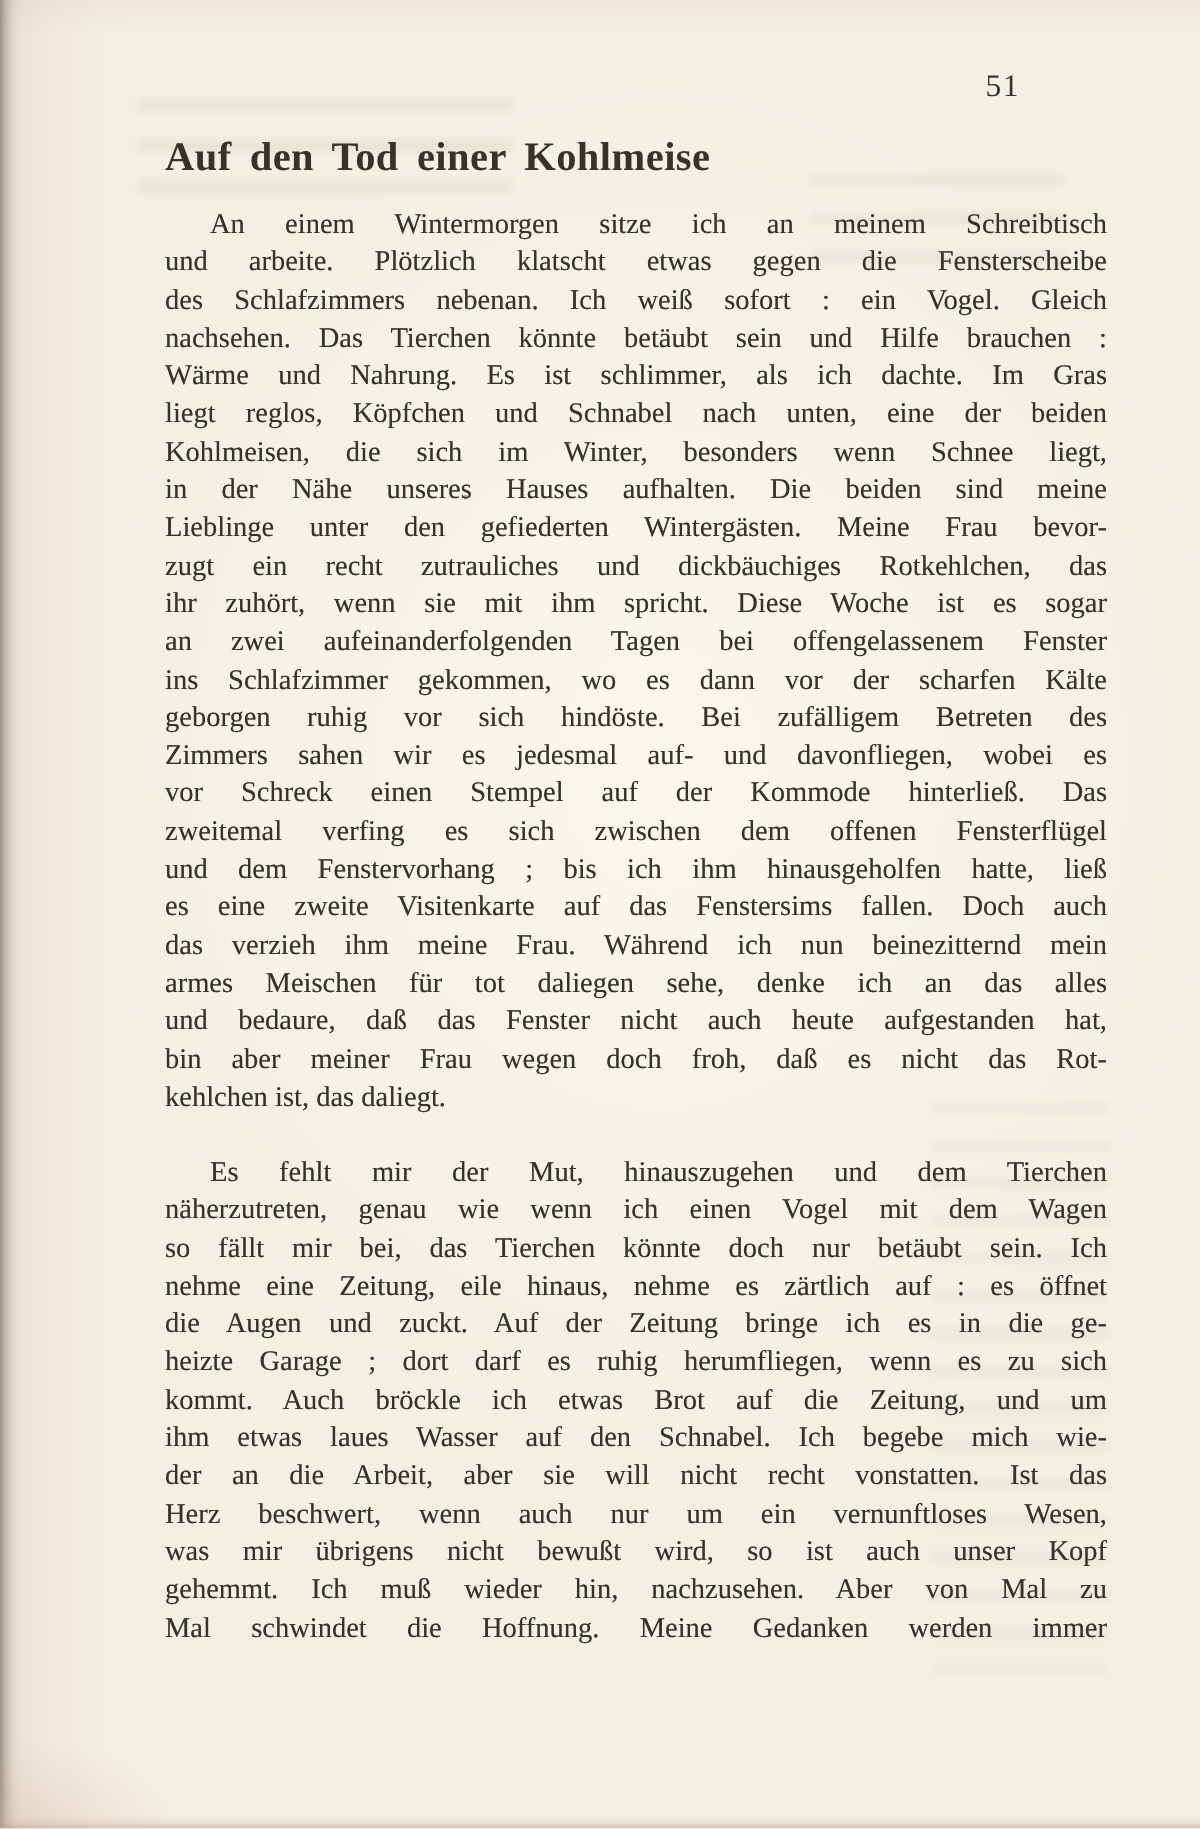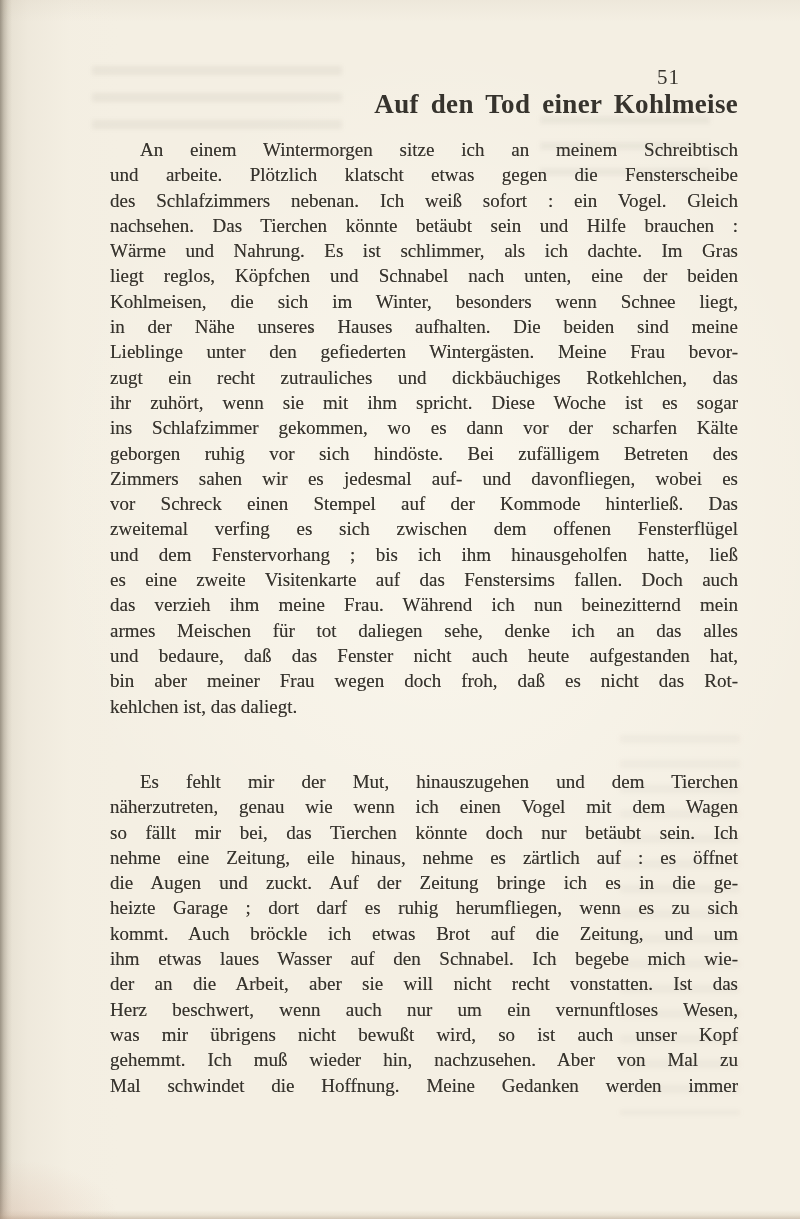--- a/index.html
+++ b/index.html
@@ -34,26 +34,26 @@
   
   .smudge{position:absolute;pointer-events:none;filter:blur(2px);}
   .smudge.s1{left:92px;top:66px;width:250px;height:80px;
     background:repeating-linear-gradient(to bottom, rgba(120,110,96,0.08) 0 9px, rgba(120,110,96,0) 9px 27px);}
   .smudge.s2{left:540px;top:116px;width:170px;height:60px;
     background:repeating-linear-gradient(to bottom, rgba(120,110,96,0.07) 0 8px, rgba(120,110,96,0) 8px 26px);}
   .smudge.s3{left:620px;top:735px;width:120px;height:380px;
     background:repeating-linear-gradient(to bottom, rgba(125,115,100,0.05) 0 8px, rgba(125,115,100,0) 8px 25px);}
 
   .page-number{
-    position:absolute;top:65px;right:120px;
+    position:absolute;top:45px;right:120px;
     font-size:21px;letter-spacing:1px;color:var(--ink,#36332d);
   }
   .title{
     position:absolute;left:110px;width:628px;top:88px;margin:0;
-    font-size:27px;line-height:33px;font-weight:bold;text-align:right;
+    font-size:27px;line-height:33px;font-weight:bold;text-align:left;
     word-spacing:5px;letter-spacing:0.3px;color:var(--ink,#36332d);
   }
   .para{
     position:absolute;left:110px;width:628px;
     font-size:19px;line-height:25.3px;color:var(--ink,#36332d);
     text-shadow:0 0 0.4px rgba(54,51,45,0.55);
   }
   .para.p1{top:137px;}
   .para.p2{top:757px;margin-top:12px;}
   .line{text-align:justify;text-align-last:justify;}
@@ -84,20 +84,21 @@
       <div class="line">und arbeite. Plötzlich klatscht etwas gegen die Fensterscheibe</div>
       <div class="line">des Schlafzimmers nebenan. Ich weiß sofort : ein Vogel. Gleich</div>
       <div class="line">nachsehen. Das Tierchen könnte betäubt sein und Hilfe brauchen :</div>
       <div class="line">Wärme und Nahrung. Es ist schlimmer, als ich dachte. Im Gras</div>
       <div class="line">liegt reglos, Köpfchen und Schnabel nach unten, eine der beiden</div>
       <div class="line">Kohlmeisen, die sich im Winter, besonders wenn Schnee liegt,</div>
       <div class="line">in der Nähe unseres Hauses aufhalten. Die beiden sind meine</div>
       <div class="line">Lieblinge unter den gefiederten Wintergästen. Meine Frau bevor-</div>
       <div class="line">zugt ein recht zutrauliches und dickbäuchiges Rotkehlchen, das</div>
       <div class="line">ihr zuhört, wenn sie mit ihm spricht. Diese Woche ist es sogar</div>
+      <div class="line">an zwei aufeinanderfolgenden Tagen bei offengelassenem Fenster</div>
       <div class="line">ins Schlafzimmer gekommen, wo es dann vor der scharfen Kälte</div>
       <div class="line">geborgen ruhig vor sich hindöste. Bei zufälligem Betreten des</div>
       <div class="line">Zimmers sahen wir es jedesmal auf- und davonfliegen, wobei es</div>
       <div class="line">vor Schreck einen Stempel auf der Kommode hinterließ. Das</div>
       <div class="line">zweitemal verfing es sich zwischen dem offenen Fensterflügel</div>
       <div class="line">und dem Fenstervorhang ; bis ich ihm hinausgeholfen hatte, ließ</div>
       <div class="line">es eine zweite Visitenkarte auf das Fenstersims fallen. Doch auch</div>
       <div class="line">das verzieh ihm meine Frau. Während ich nun beinezitternd mein</div>
       <div class="line">armes Meischen für tot daliegen sehe, denke ich an das alles</div>
       <div class="line">und bedaure, daß das Fenster nicht auch heute aufgestanden hat,</div>

